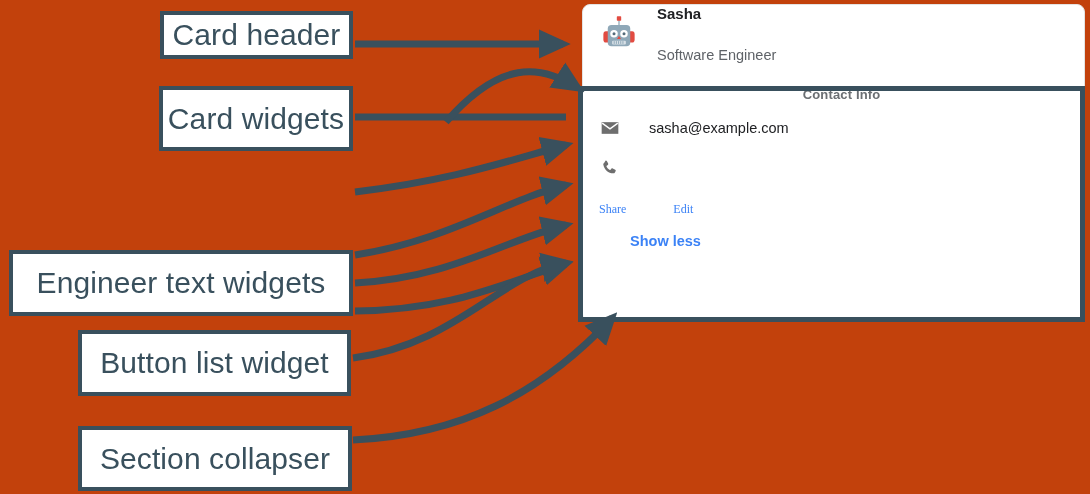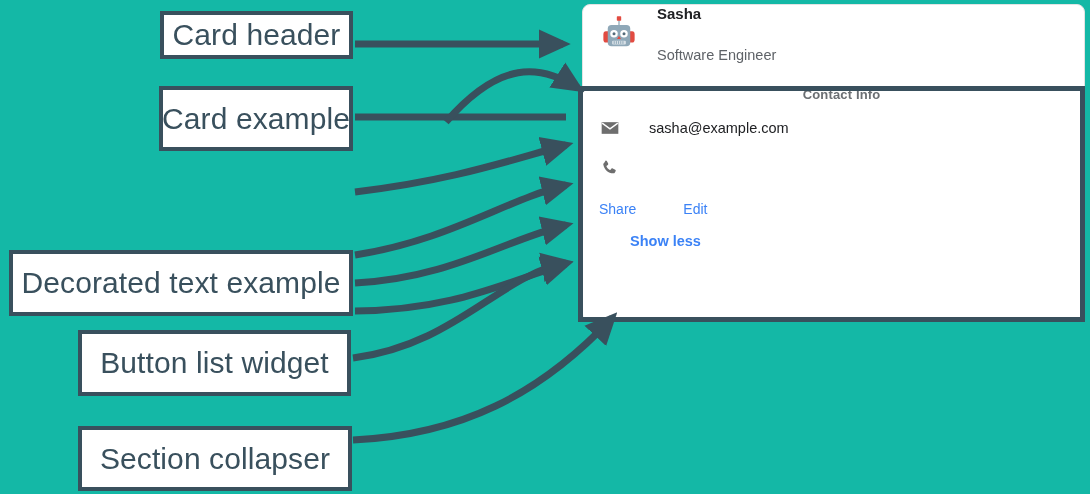--- a/index.html
+++ b/index.html
@@ -9,21 +9,21 @@
   }
   body {
     font-family: "Liberation Sans", sans-serif;
     -webkit-font-smoothing: antialiased;
   }
   #root {
     position: relative;
     width: 1090px;
     height: 494px;
     overflow: hidden;
-    background: #14b8a6;
+    background: #c2410c;
   }
 
   
   #annotation-arrows {
     position: absolute;
     left: 0; top: 0;
     width: 1090px;
     height: 494px;
     pointer-events: none;
     z-index: 5;
@@ -120,26 +120,26 @@
   }
   .dt-text.status-online { color: #81c784; }
 
   .button-list {
     display: flex;
     align-items: center;
     height: 34px;
     margin-top: 4px;
   }
   .btn-link {
-    font-size: 14px;
+    font-size: 12px;
     color: #3b82f6;
     background: none;
     border: none;
     padding: 0;
-    font-family: Liberation Sans, sans-serif;
+    font-family: Liberation Serif, serif;
     cursor: pointer;
   }
   .btn-link + .btn-link { margin-left: 47px; }
 
   .collapser {
     display: flex;
     height: 30px;
     padding-left: 31px;
   }
   .collapser-link {
@@ -242,26 +242,26 @@
     </div>
   </div>
 
   <div id="section-highlight"></div>
 
   <div class="anno-box" style="left:160px; top:11px;  width:193px; height:48px;align-items:center;">
     <span>Card header</span>
   </div>
 
   <div class="anno-box" style="left:159px; top:86px;  width:194px; height:65px;">
-    <span>Card example</span>
+    <span>Card widgets</span>
   </div>
 
 
   <div class="anno-box" style="left:9px;   top:250px; width:344px; height:66px;">
-    <span>Decorated text example</span>
+    <span>Engineer text widgets</span>
   </div>
 
   <div class="anno-box" style="left:78px;  top:330px; width:273px; height:66px;">
     <span>Button list widget</span>
   </div>
 
   <div class="anno-box" style="left:78px;  top:426px; width:274px; height:65px;">
     <span>Section collapser</span>
   </div>
 

